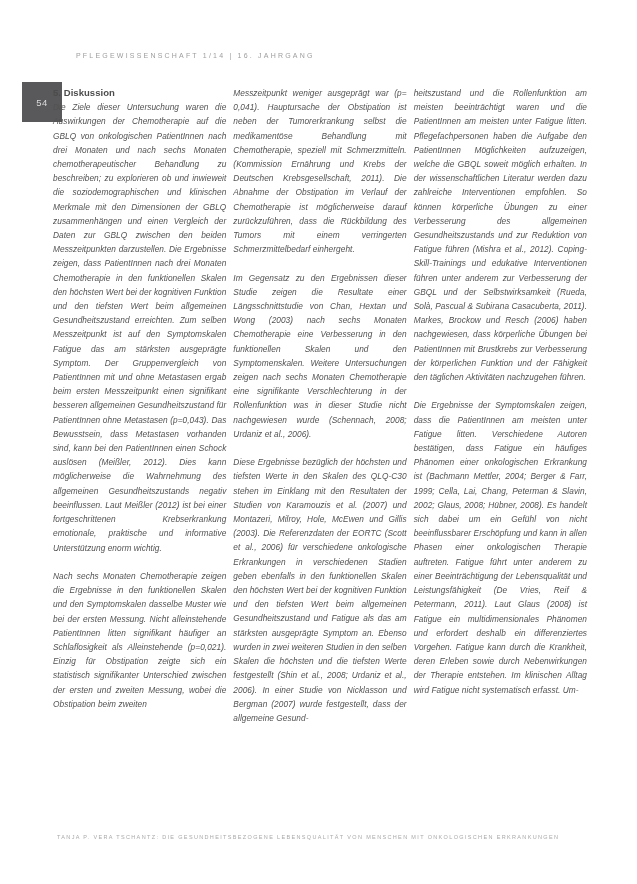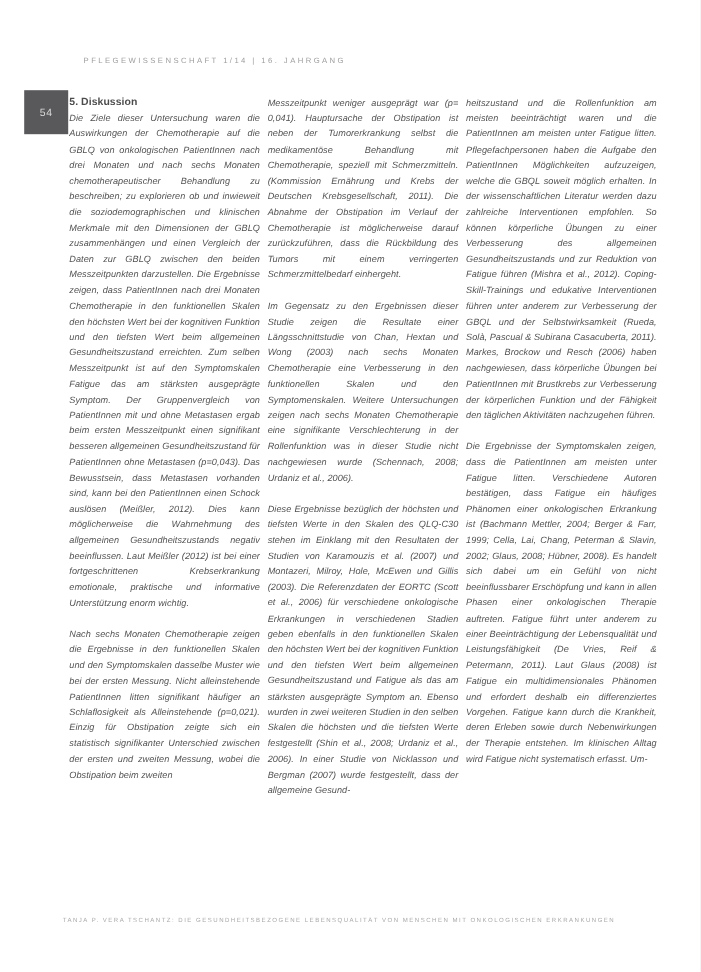--- a/index.html
+++ b/index.html
@@ -36,25 +36,26 @@
     align-items: center;
     justify-content: center;
   }
   .page-badge span {
     color: #d9d9d9;
     font-size: 9.5px;
     letter-spacing: 0.5px;
   }
   .columns {
     position: absolute;
-    left: 63px;
+    left: 53px;
     top: 86px;
     width: 534px;
     display: flex;
     gap: 7px;
+    justify-content: flex-end;
   }
   .col {
     flex: 1 1 0;
     min-width: 0;
     font-size: 8.3px;
     line-height: 14.2px;
     color: #525252;
     text-align: justify;
     letter-spacing: 0.05px;
     hyphens: auto;

